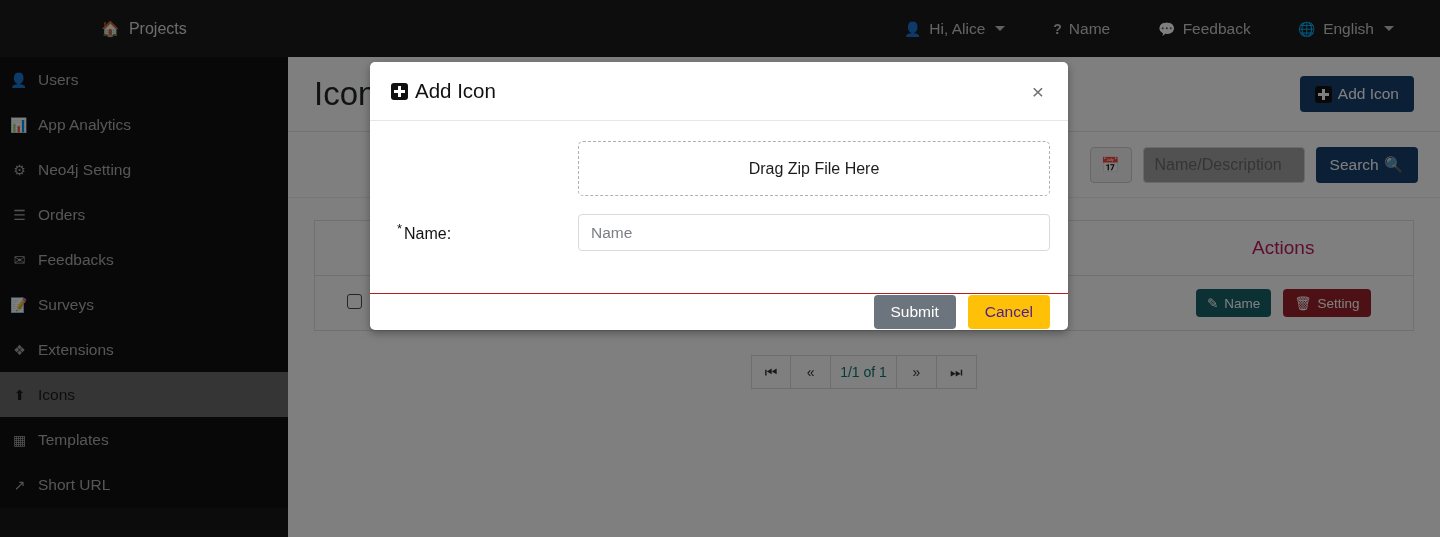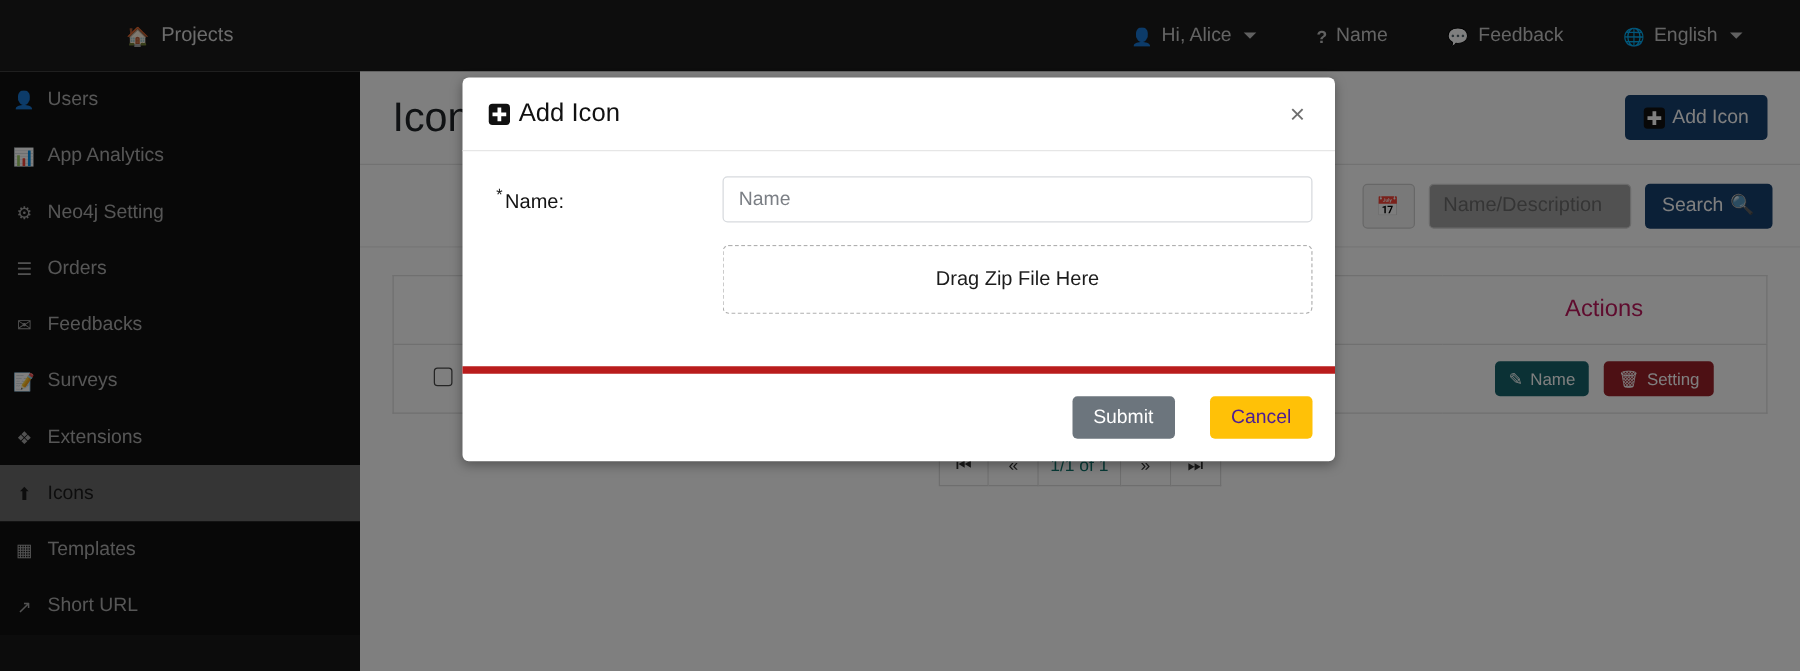--- a/index.html
+++ b/index.html
@@ -343,25 +343,25 @@
     border-radius: 4px;
     padding: 0 12px;
     font-size: 15.5px;
     color: #2b2b2b;
     font-family: "Liberation Sans", sans-serif;
     outline: none;
     background: #ffffff;
   }
   .text-input::placeholder { color: #7b7f85; }
   .modal-footer {
-    border-top: 6px solid #b91c1c;
-    padding: 18px 18px;
+    border-top: 1px solid #b91c1c;
+    padding: 1px 18px;
     display: flex;
     justify-content: flex-end;
-    gap: 28px;
+    gap: 12px;
   }
   .btn-submit {
     background: #6c757d;
     color: #ffffff;
     font-size: 15.5px;
     padding: 8px 17px;
   }
   .btn-cancel {
     background: #ffc107;
     color: #4c1d95;
@@ -509,31 +509,31 @@
     <div class="modal-header">
       <div class="modal-title">
         <span class="plus-sq"></span>
         <span>Add Icon</span>
       </div>
       <button class="modal-close">×</button>
     </div>
 
     <div class="modal-body">
       <div class="form-row">
+        <div class="form-label"></div>
+        <div class="dropzone">
+          <span>Drag Zip File Here</span>
+        </div>
+      </div>
+      <div class="form-row">
         <div class="form-label">
           <span class="req">*</span><span>Name:</span>
         </div>
         <input class="text-input" type="text" placeholder="Name" style="">
       </div>
-      <div class="form-row">
-        <div class="form-label"></div>
-        <div class="dropzone">
-          <span>Drag Zip File Here</span>
-        </div>
-      </div>
     </div>
 
     <div class="modal-footer">
       <button class="btn btn-submit">Submit</button>
       <button class="btn btn-cancel">Cancel</button>
     </div>
   </div>
 
 </div>
 

